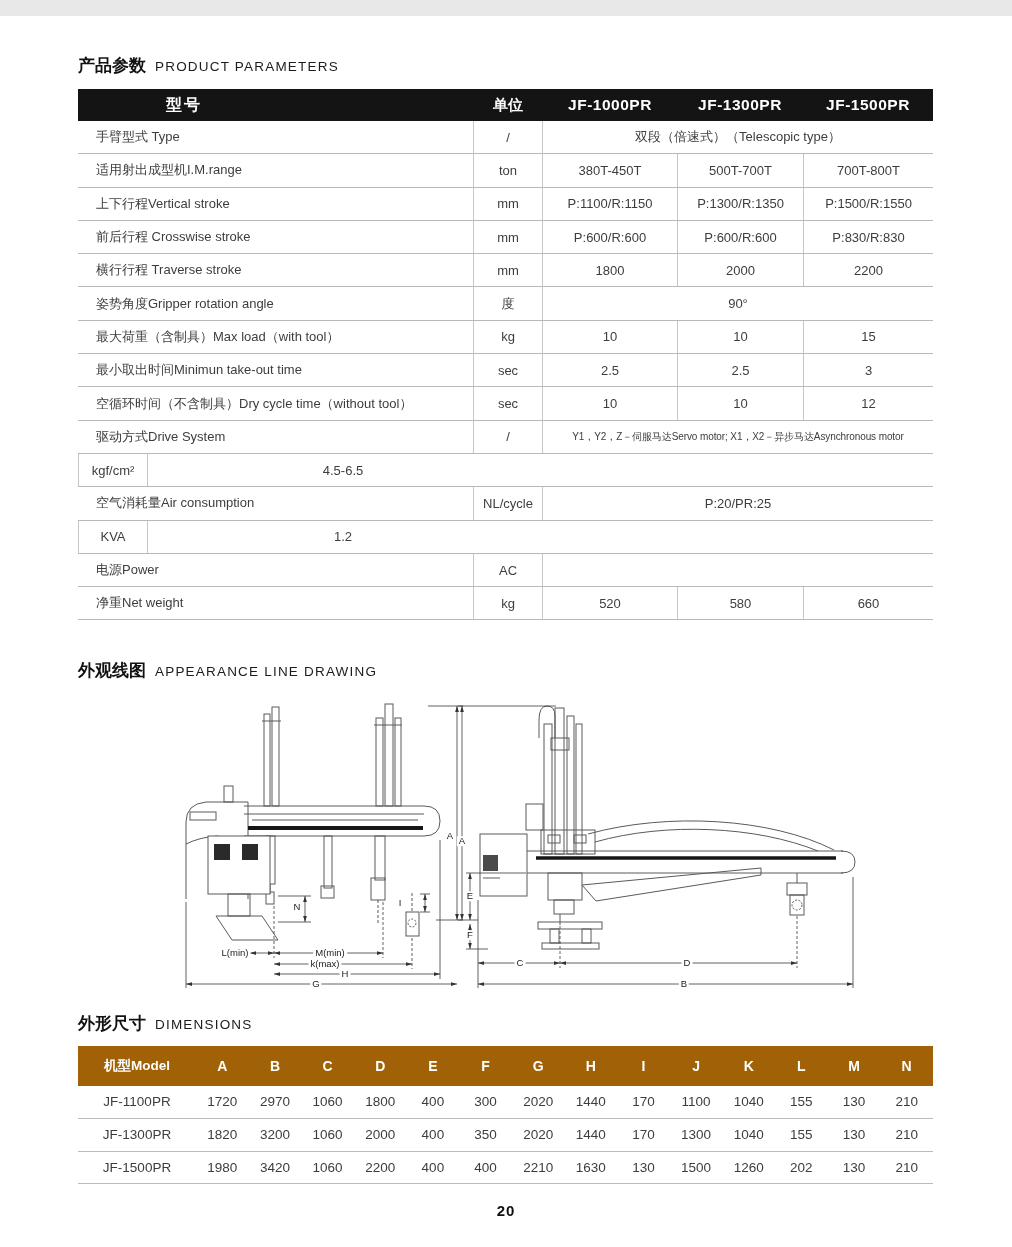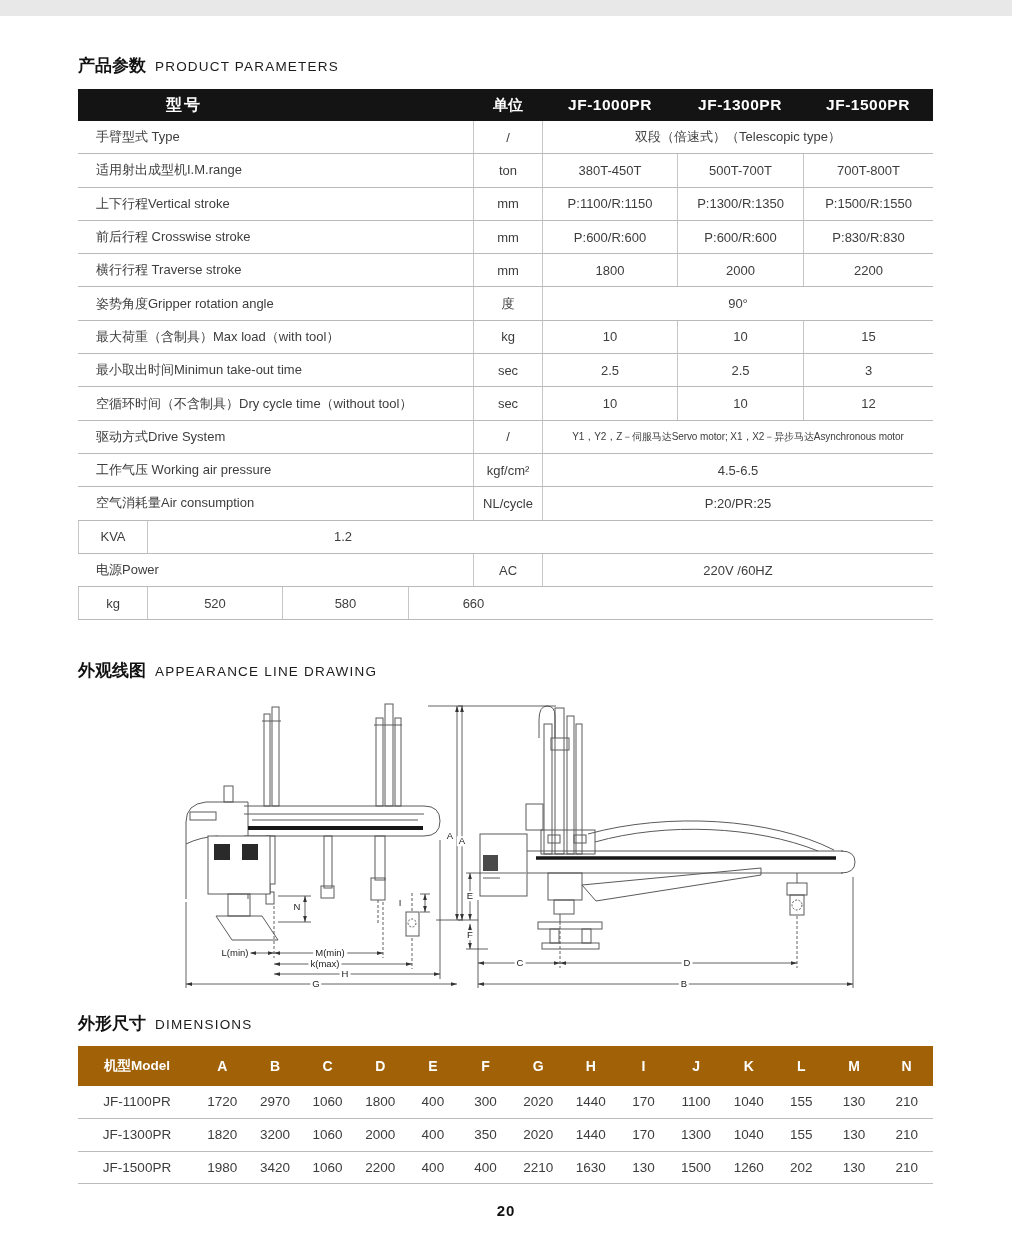--- a/index.html
+++ b/index.html
@@ -129,39 +129,38 @@
           <div class="pc c-v1">10</div>
           <div class="pc c-v2">10</div>
           <div class="pc c-v3">12</div>
         </div>
         <div class="prow small">
           <div class="pc c-label">驱动方式Drive System</div>
           <div class="pc c-unit">/</div>
           <div class="pc c-span">Y1，Y2，Z－伺服马达Servo motor; X1，X2－异步马达Asynchronous motor</div>
         </div>
         <div class="prow">
-          <div class="pc c-label">工作气压 Working air pressure</div>
           <div class="pc c-unit">kgf/cm²</div>
           <div class="pc c-span">4.5-6.5</div>
         </div>
         <div class="prow">
           <div class="pc c-label">空气消耗量Air consumption</div>
           <div class="pc c-unit">NL/cycle</div>
           <div class="pc c-span">P:20/PR:25</div>
         </div>
         <div class="prow">
           <div class="pc c-unit">KVA</div>
           <div class="pc c-span">1.2</div>
         </div>
         <div class="prow">
           <div class="pc c-label">电源Power</div>
           <div class="pc c-unit">AC</div>
-          <div class="pc c-span">220V /60HZ</div>
-        </div>
-        <div class="prow">
+        </div>
+        <div class="prow">
+          <div class="pc c-label">净重Net weight</div>
           <div class="pc c-unit">kg</div>
           <div class="pc c-v1">520</div>
           <div class="pc c-v2">580</div>
           <div class="pc c-v3">660</div>
         </div>
       </div>
   </div>
 
   <div class="sec-head" id="head-drawing">
     <span class="zh">外观线图</span>

